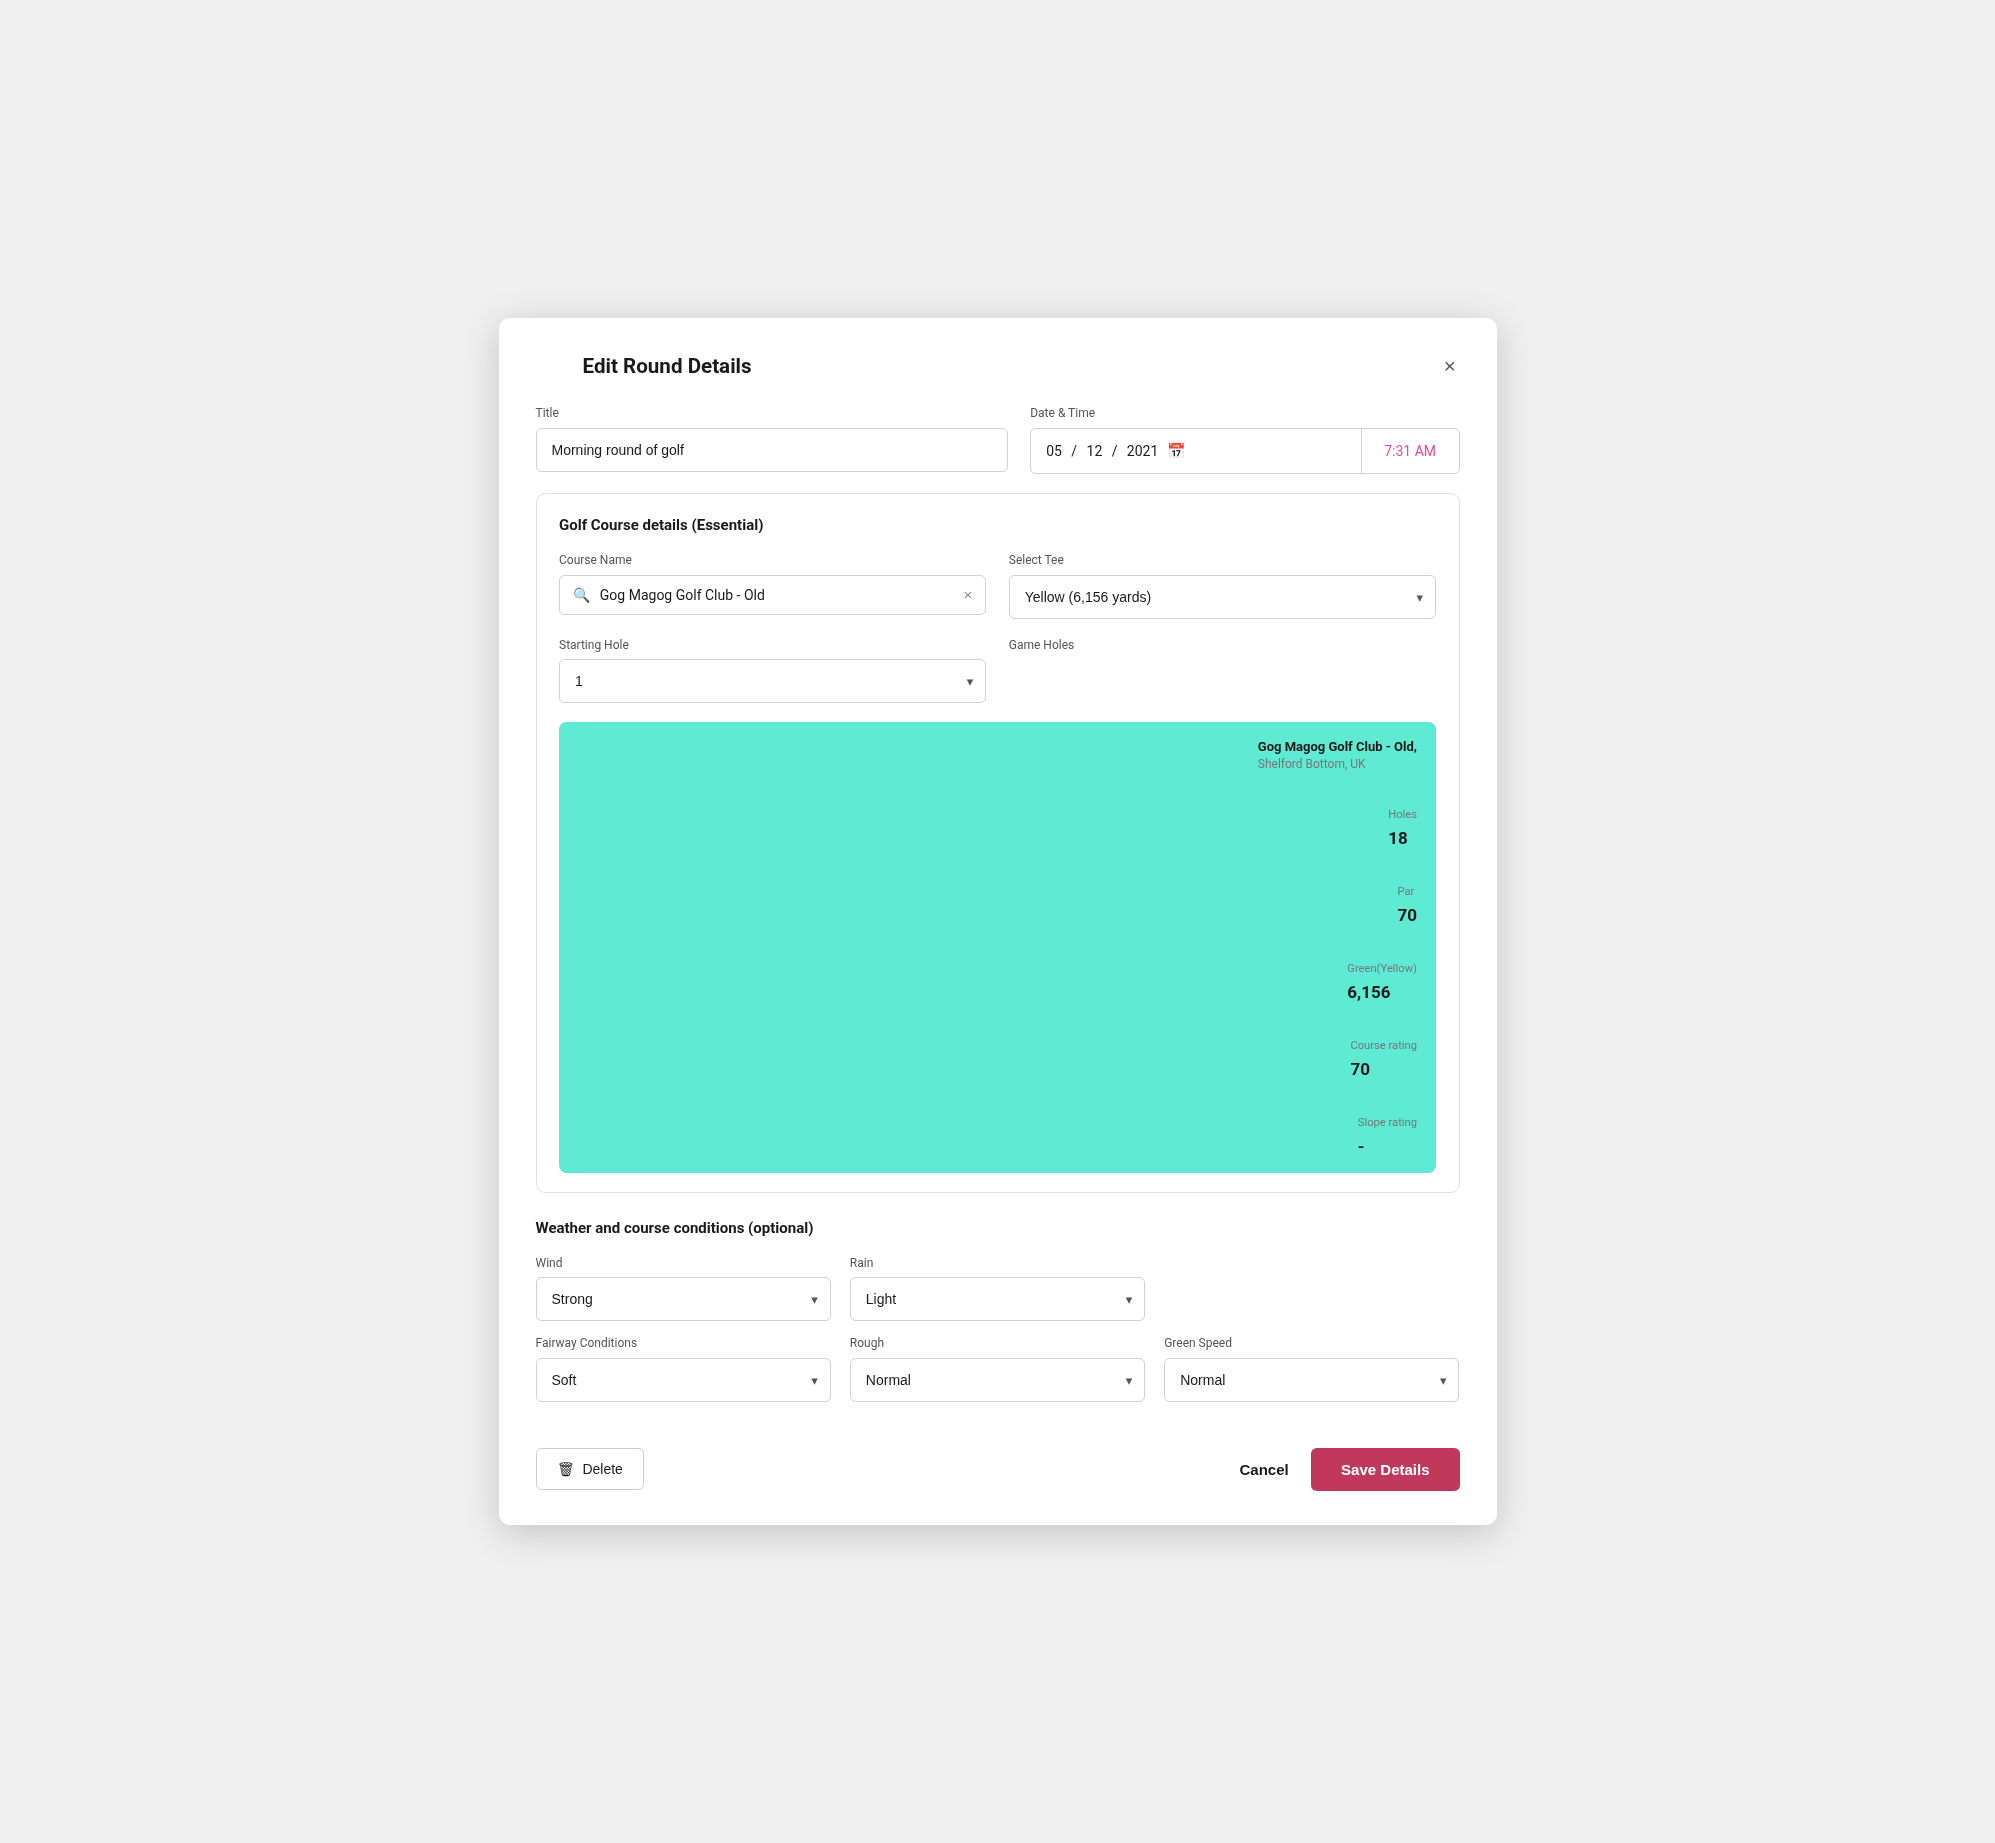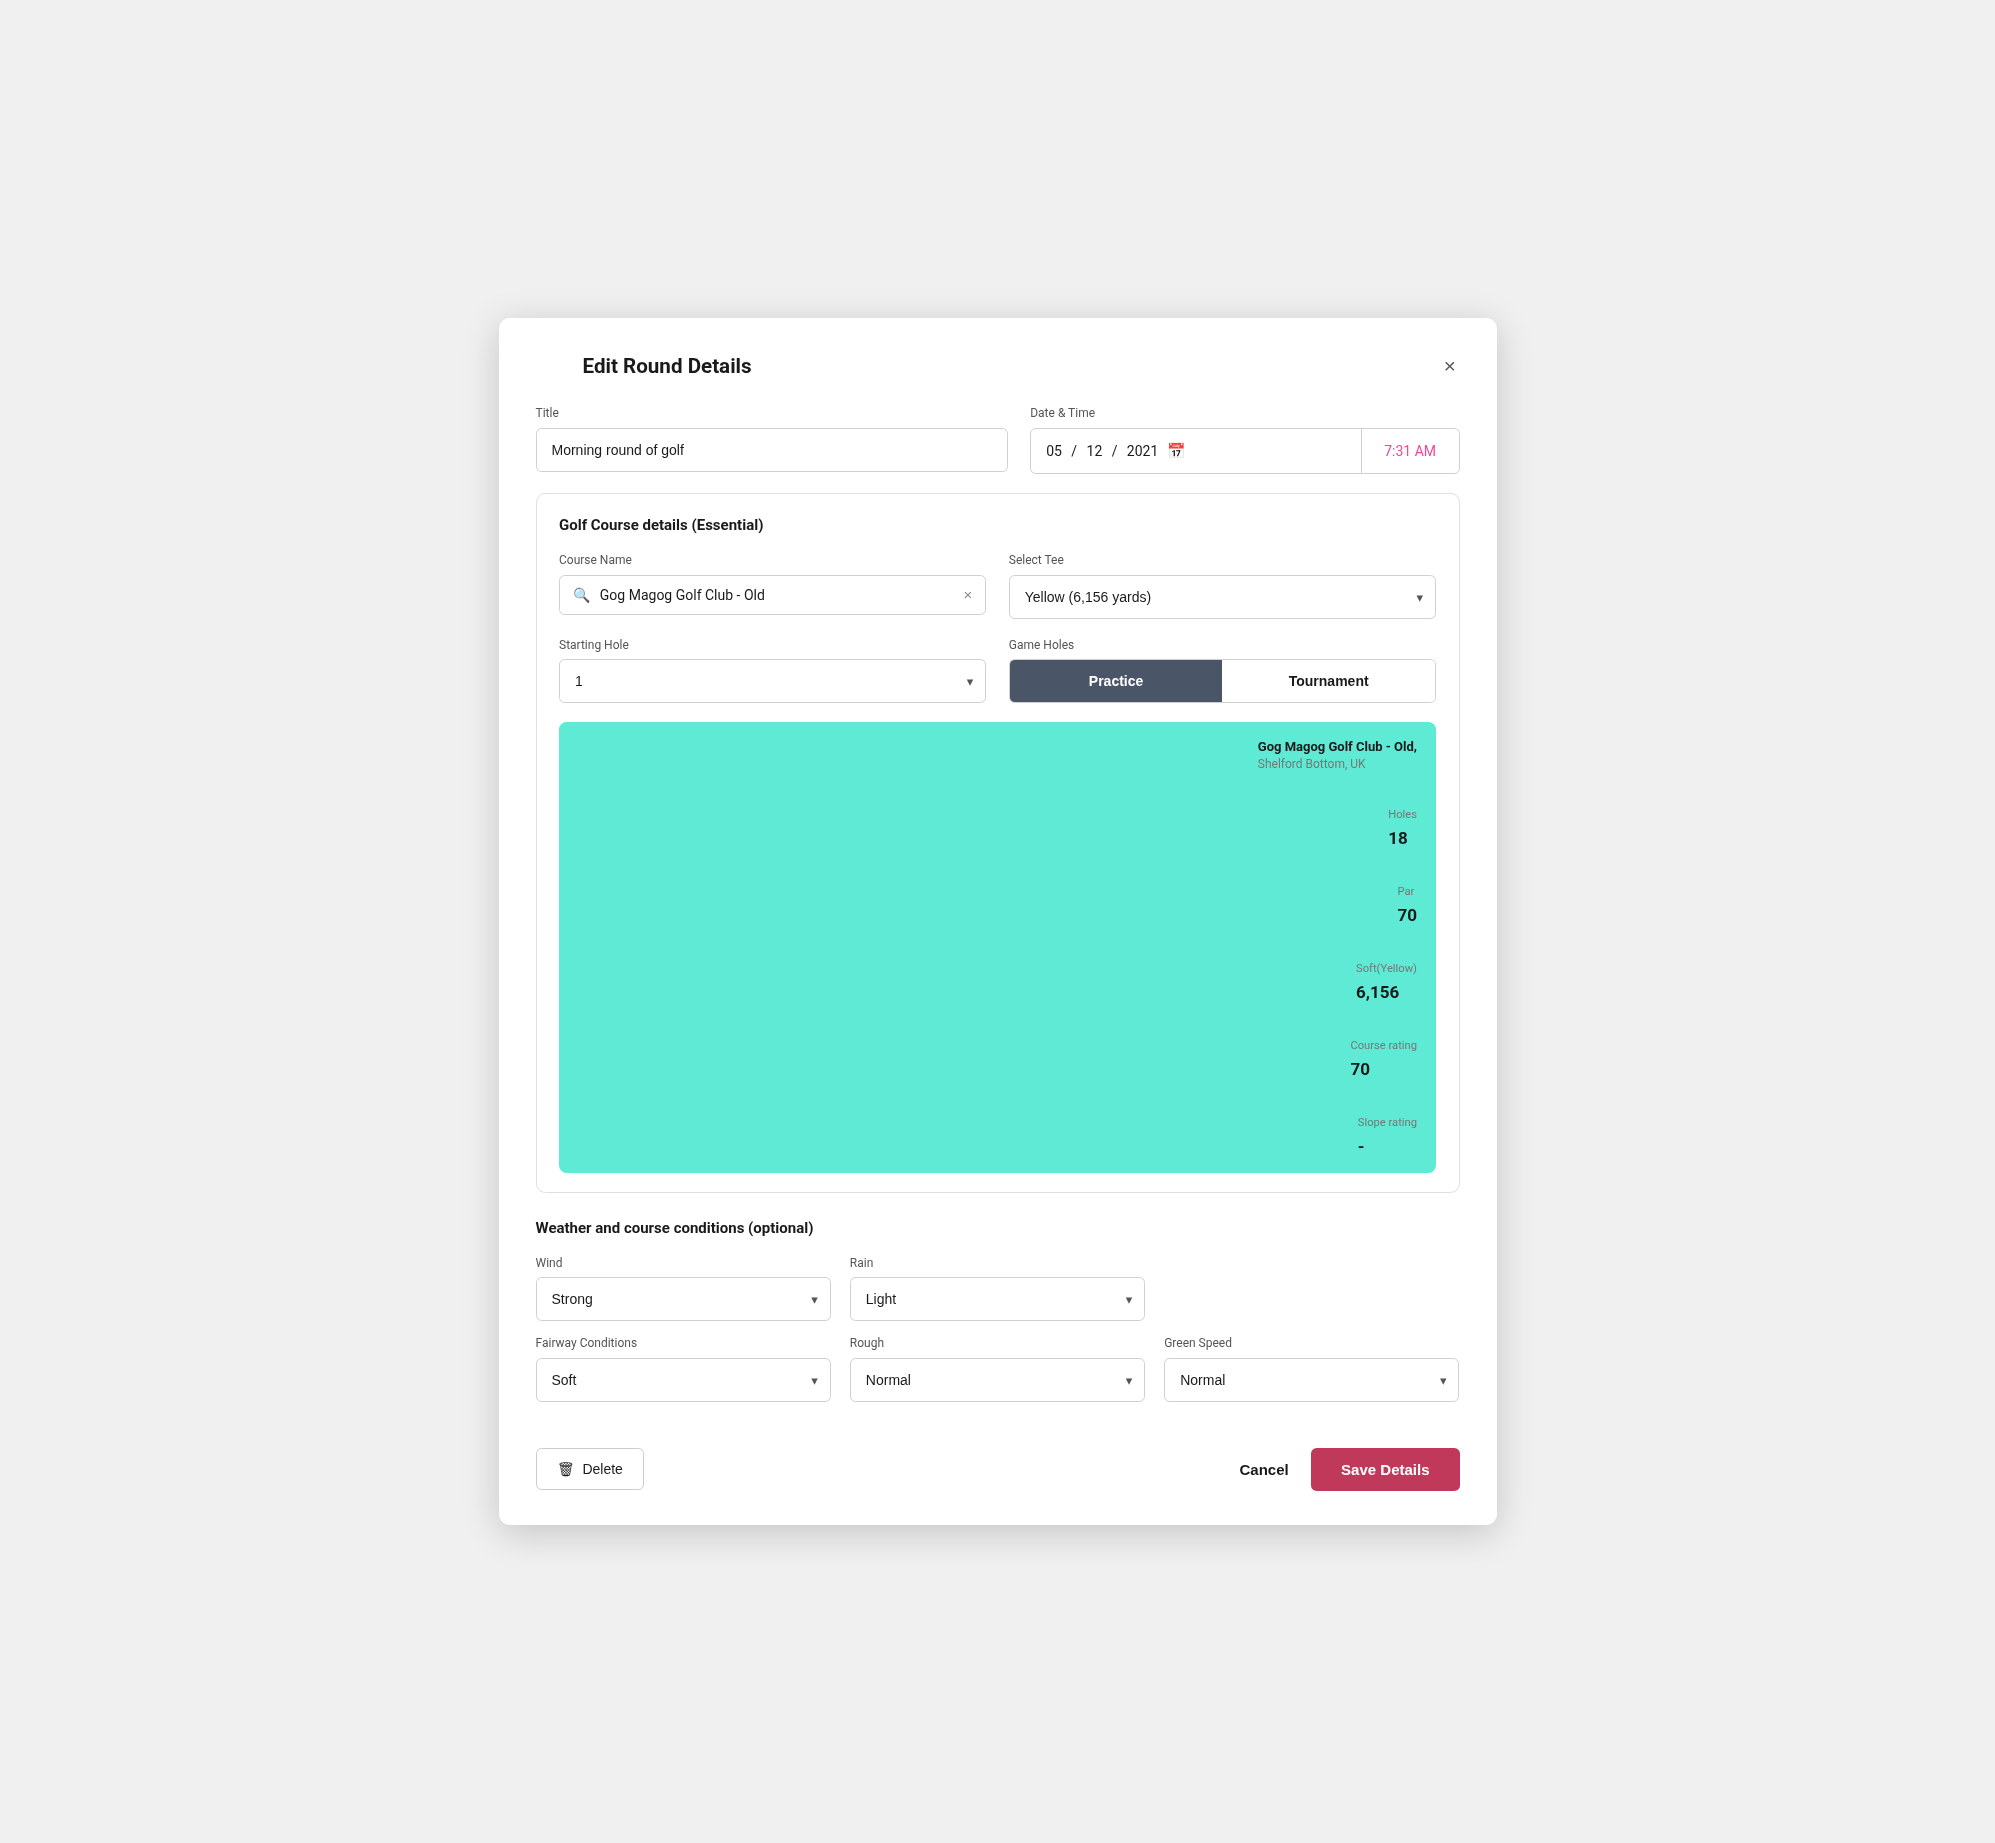--- a/index.html
+++ b/index.html
@@ -320,42 +320,38 @@
           <select>
             <option>1</option><option>2</option><option>3</option><option>4</option>
             <option>5</option><option>6</option><option>7</option><option>8</option>
             <option>9</option><option>10</option>
           </select>
           <span class="select-arrow">▾</span>
         </div>
       </div>
       <div class="form-group half">
         <label class="form-label">Game Holes</label>
-        <div class="game-type-toggle">
-          <button class="toggle-btn active">Practice</button>
-          <button class="toggle-btn">Tournament</button>
-        </div>
       </div>
     </div>
 
     <div class="course-info-box">
       <div class="course-info-name">
         <strong>Gog Magog Golf Club - Old,</strong>
         <span>Shelford Bottom, UK</span>
       </div>
       <div class="course-stat">
         <span class="course-stat-label">Holes</span>
         <span class="course-stat-value">18</span>
       </div>
       <div class="course-stat">
         <span class="course-stat-label">Par</span>
         <span class="course-stat-value">70</span>
       </div>
       <div class="course-stat">
-        <span class="course-stat-label">Soft(Yellow)</span>
+        <span class="course-stat-label">Green(Yellow)</span>
         <span class="course-stat-value">6,156</span>
       </div>
       <div class="course-stat">
         <span class="course-stat-label">Course rating</span>
         <span class="course-stat-value">70</span>
       </div>
       <div class="course-stat">
         <span class="course-stat-label">Slope rating</span>
         <span class="course-stat-value">-</span>
       </div>

